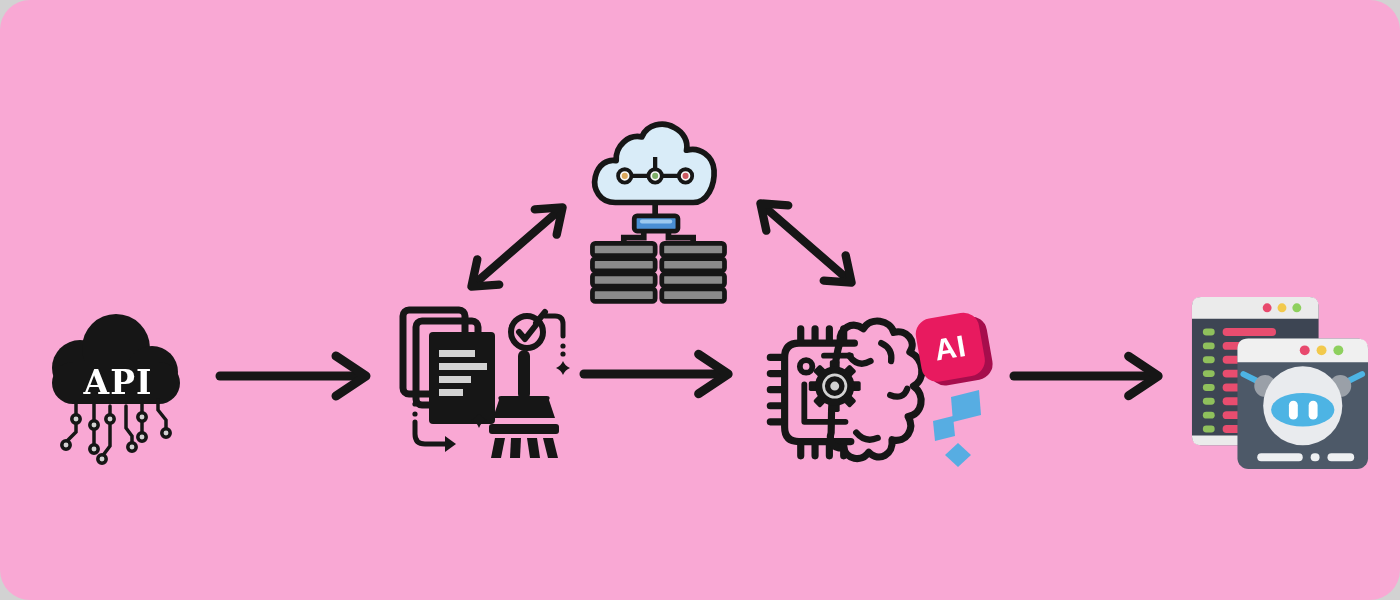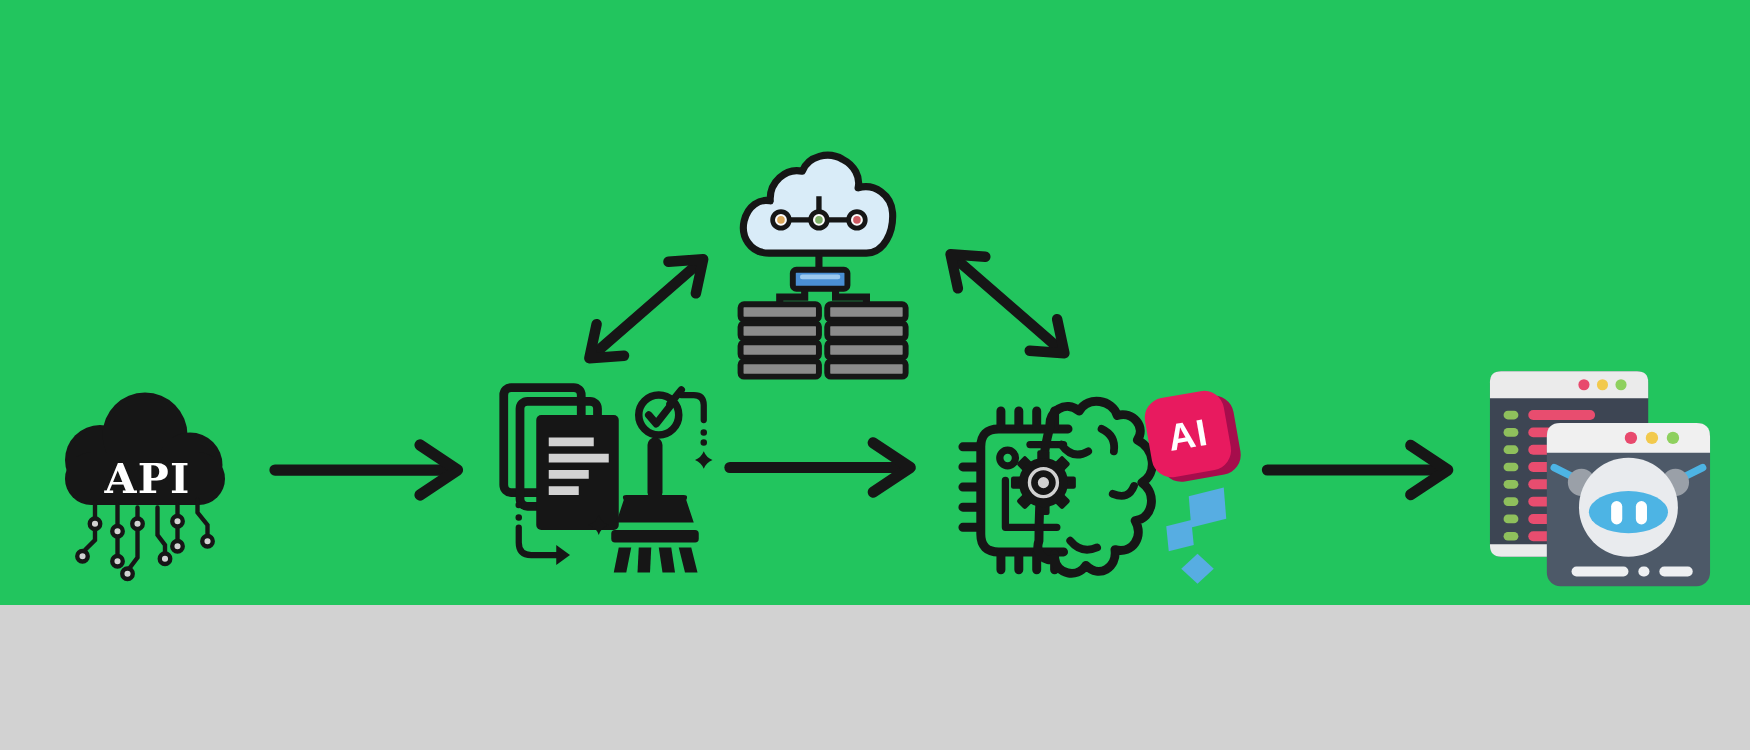--- a/index.html
+++ b/index.html
@@ -1,21 +1,21 @@
 <!DOCTYPE html>
 <html><head>
 <meta charset="utf-8">
 <style>
   html,body{margin:0;padding:0;}
   body{
     width:1400px;height:600px;overflow:hidden;
     background:#d2d2d2;
     font-family:"Liberation Sans", sans-serif;
   }
-  .stage{position:relative;width:1400px;height:484px;background:#22c55e;}
+  .stage{position:relative;width:1400px;height:600px;background:#f9a8d4;border-radius:30px;}
   .node{position:absolute;}
   svg{display:block;overflow:visible;}
   .rot-left{transform:rotate(-41deg);}
   .rot-right{transform:rotate(41deg);}
   text.api-txt{
     font-family:"DejaVu Serif","Liberation Serif",serif;
     font-weight:bold;fill:#ffffff;font-size:33px;letter-spacing:1px;
   }
   text.ai-txt{
     font-family:"Liberation Sans",sans-serif;

